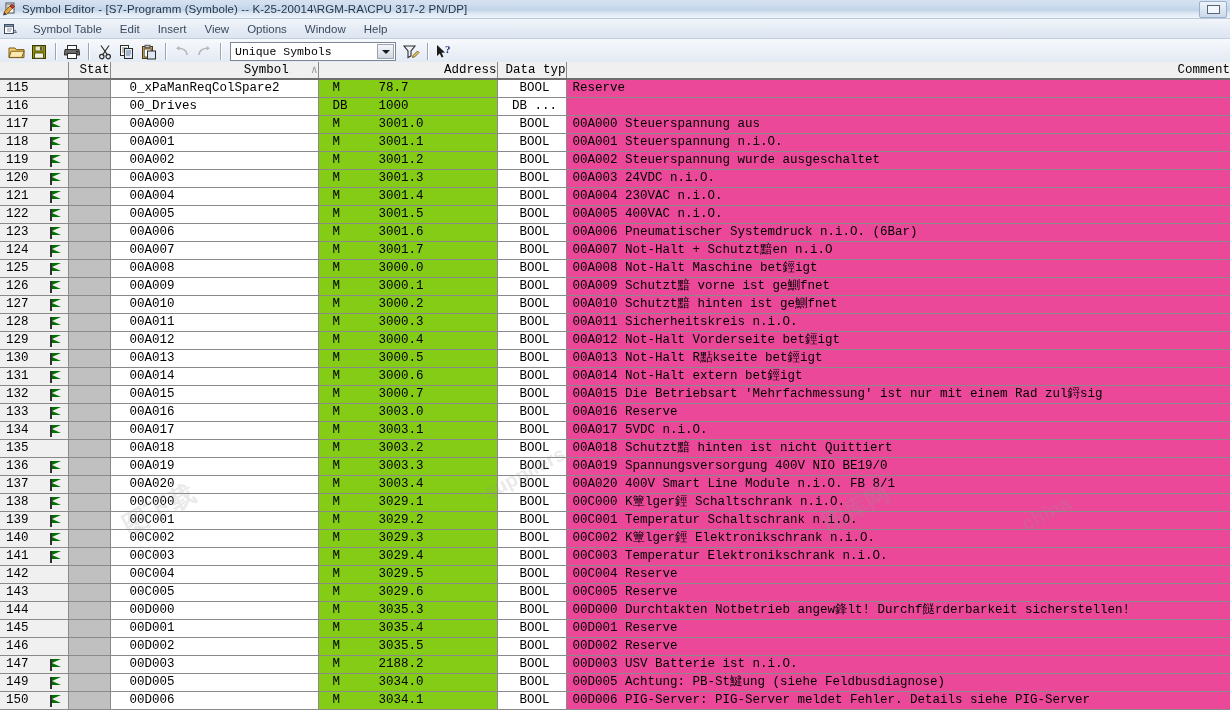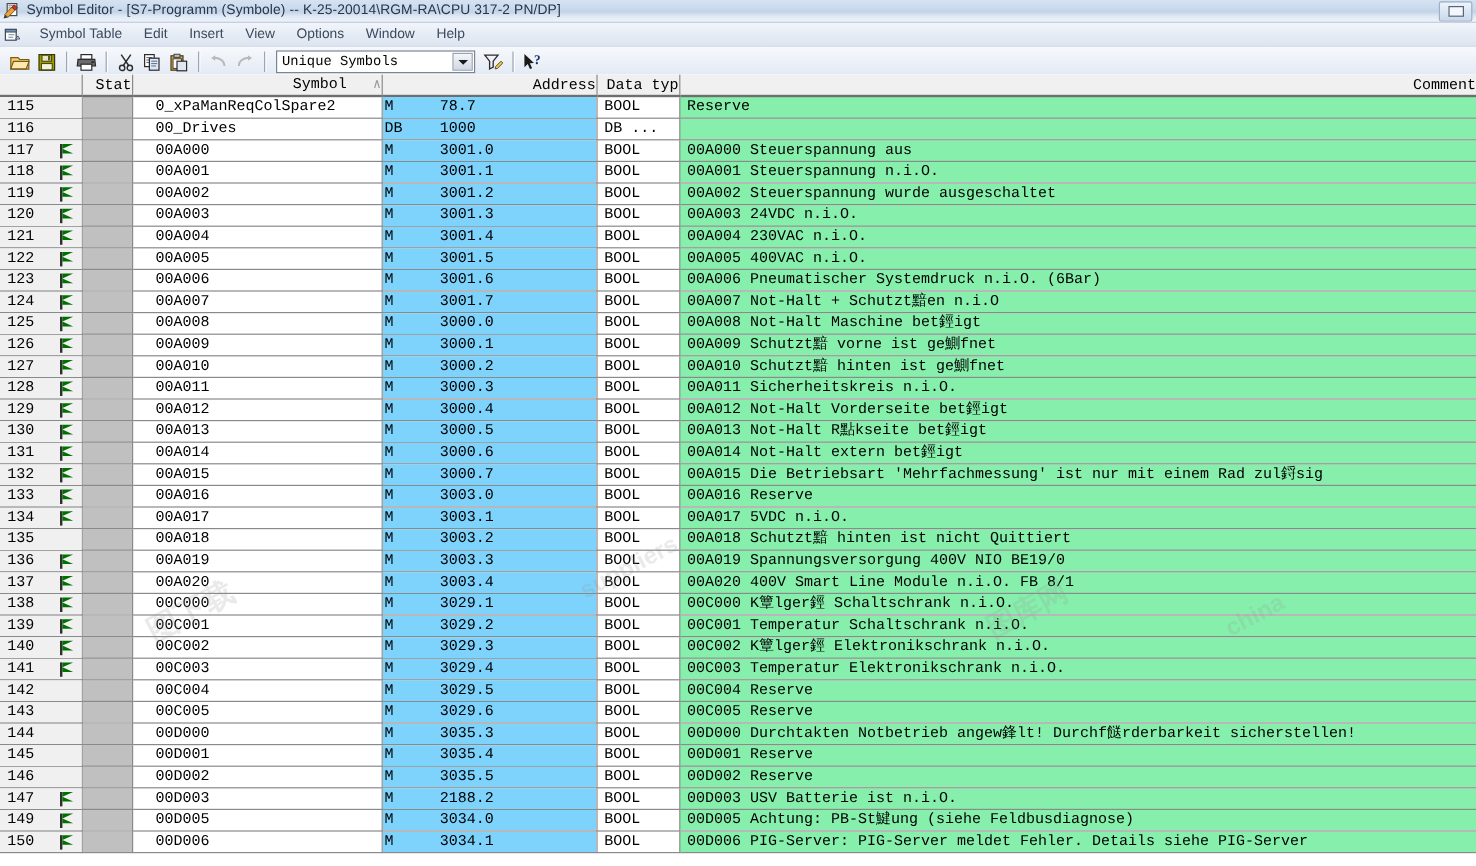--- a/index.html
+++ b/index.html
@@ -190,23 +190,23 @@
   td.n {
     background: #f0f0f0;
     text-align: left;
     padding-left: 6px;
     position: relative;
   }
   td.st {
     background: #c0c0c0;
   }
   td.sy { background:#fff; padding-left: 19px; }
-  td.ad { background:#7dd3fc; padding-left: 2px; position: relative; }
-  td.ty { background:#fff; padding-left: 6px; }
-  td.cm { background:#86efac; padding-left: 6px; border-right: none; }
+  td.ad { background:#84cc16; padding-left: 14px; position: relative; }
+  td.ty { background:#fff; padding-left: 6px; text-align: center; }
+  td.cm { background:#ec4899; padding-left: 6px; border-right: none; }
 
   .addr-pfx { display:inline-block; width: 46px; }
   .addr-val { display:inline-block; }
 
   
   .flag {
     position: absolute;
     left: 50px; top: 3px;
     width: 14px; height: 12px;
   }

